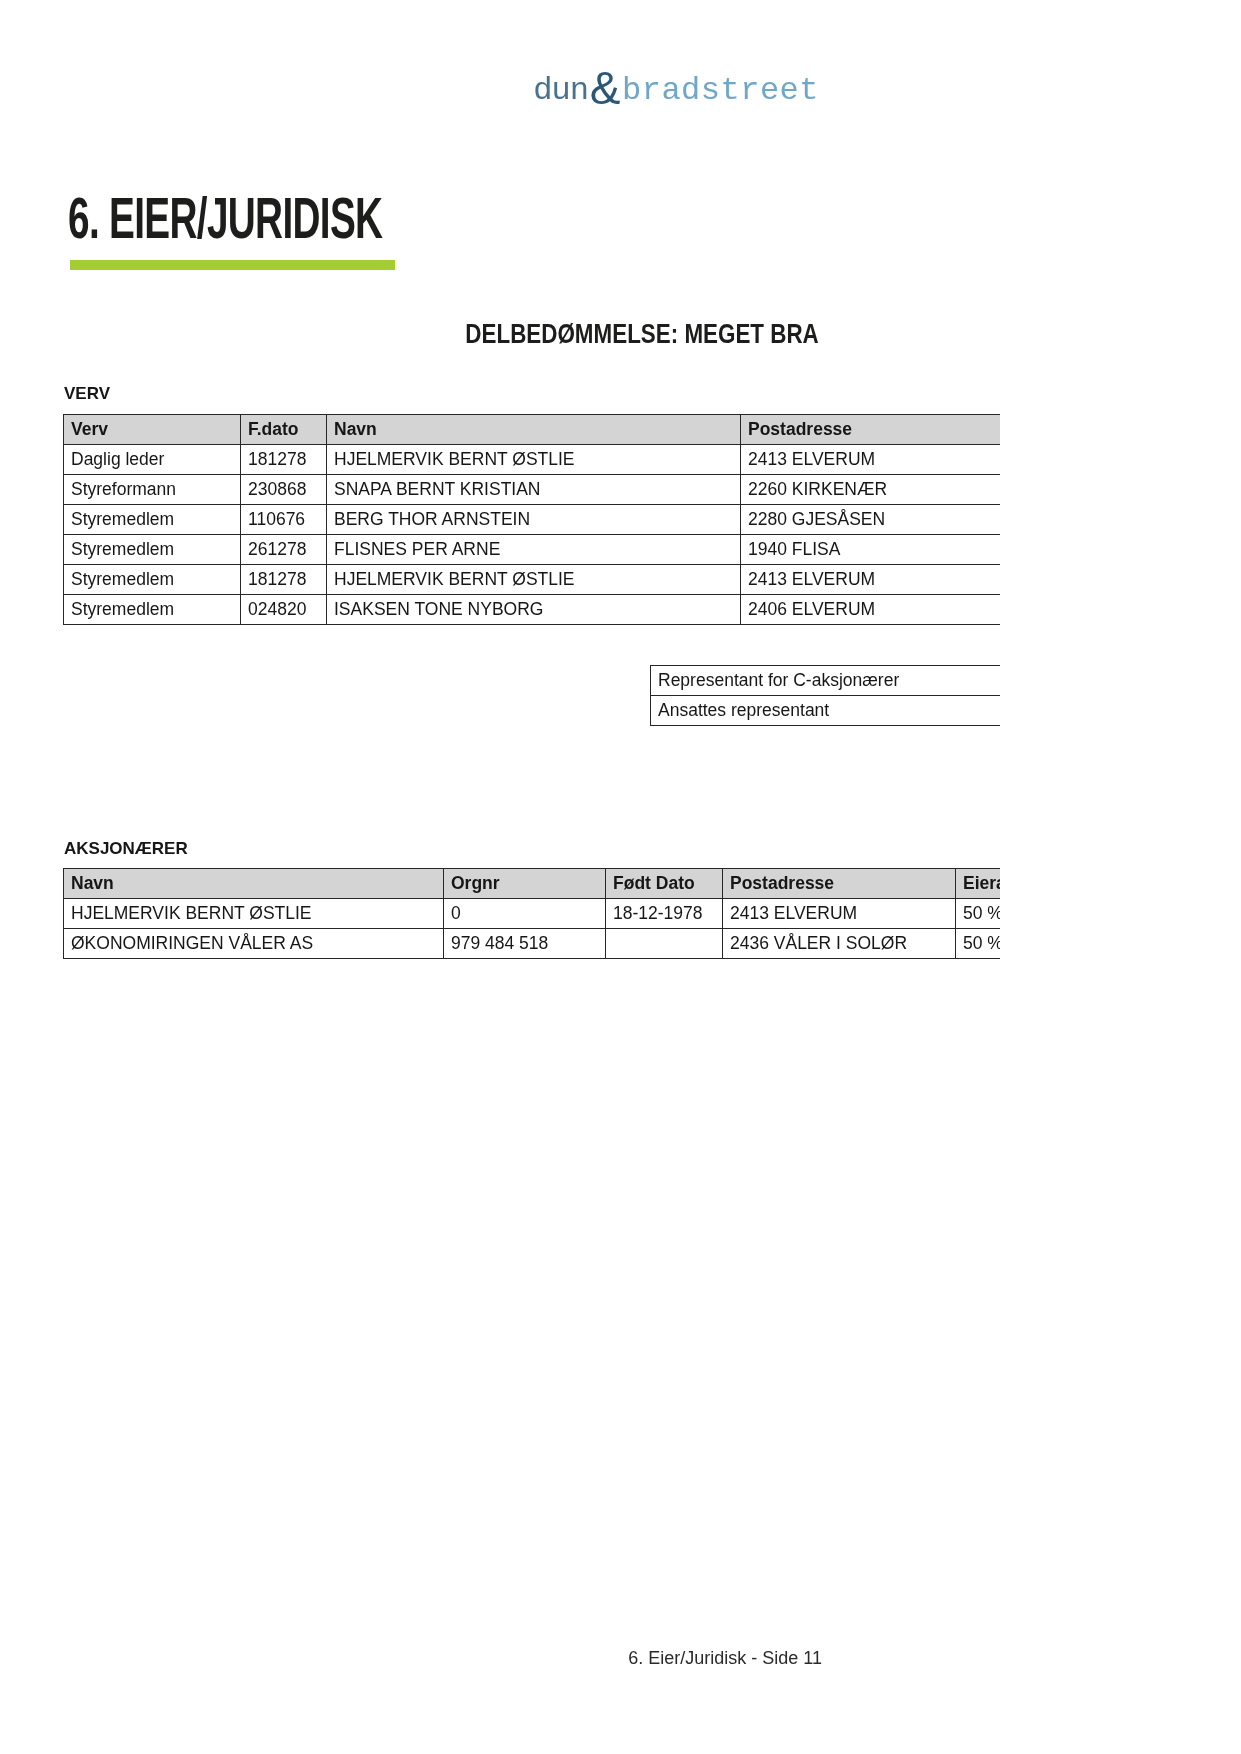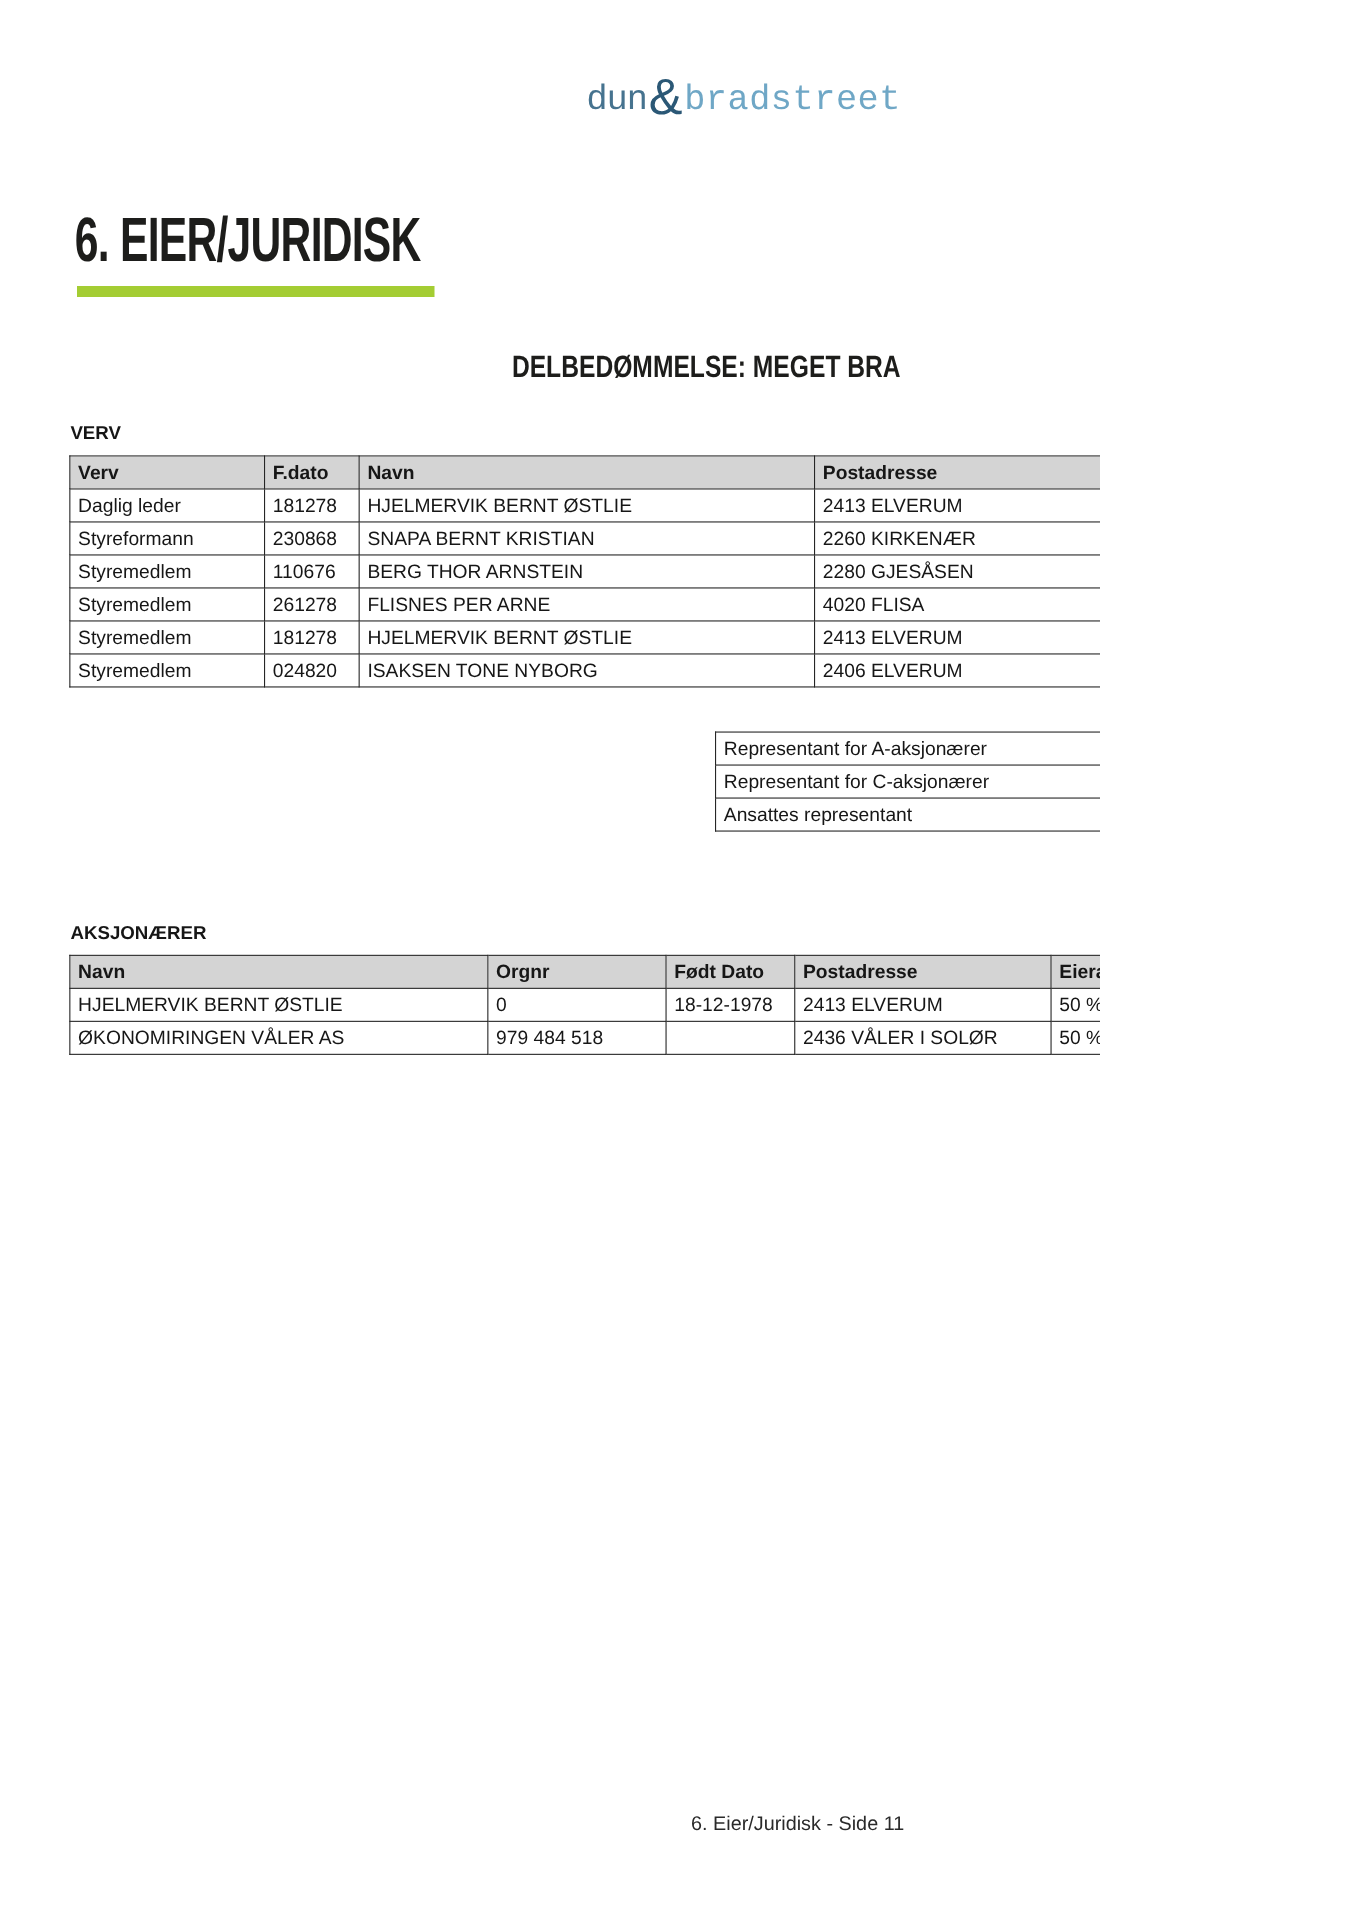--- a/index.html
+++ b/index.html
@@ -129,21 +129,21 @@
       <td>Styremedlem</td>
       <td>110676</td>
       <td>BERG THOR ARNSTEIN</td>
       <td>2280 GJESÅSEN</td>
       <td></td>
     </tr>
     <tr>
       <td>Styremedlem</td>
       <td>261278</td>
       <td>FLISNES PER ARNE</td>
-      <td>4020 FLISA</td>
+      <td>1940 FLISA</td>
       <td></td>
     </tr>
     <tr>
       <td>Styremedlem</td>
       <td>181278</td>
       <td>HJELMERVIK BERNT ØSTLIE</td>
       <td>2413 ELVERUM</td>
       <td></td>
     </tr>
     <tr>
@@ -155,24 +155,20 @@
     </tr>
   </tbody>
     </table>
 
   <table id="koder-table" class="doc">
     <colgroup>
       <col style="width:354px">
         <col style="width:56px">
     </colgroup>
     <tbody>
-    <tr>
-      <td>Representant for A-aksjonærer</td>
-      <td>A</td>
-    </tr>
     <tr>
       <td>Representant for C-aksjonærer</td>
       <td>C</td>
     </tr>
     <tr>
       <td>Ansattes representant</td>
       <td>R</td>
     </tr>
   </tbody>
     </table>

